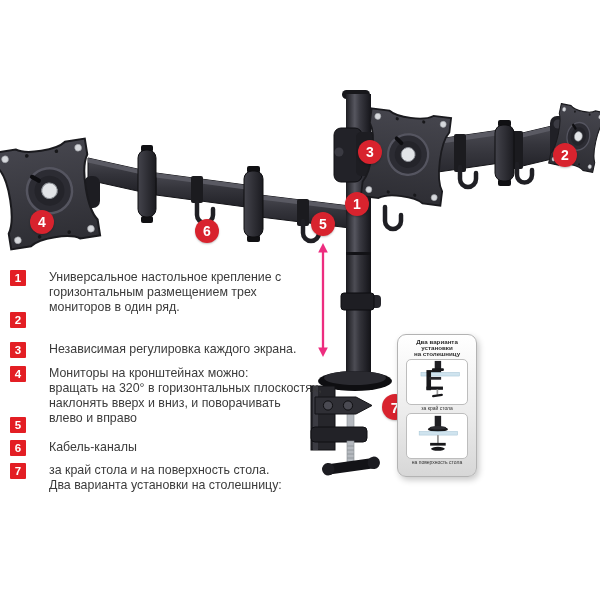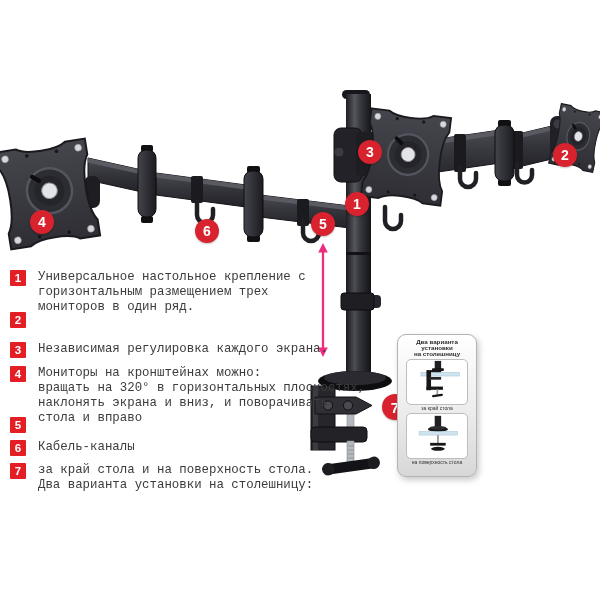--- a/index.html
+++ b/index.html
@@ -19,21 +19,21 @@
   }
   .callout.big{width:26px;height:26px;font-size:15px;}
 
   
   .feat{position:absolute;left:10px;display:flex;align-items:flex-start;}
   .fnum{
     width:16px;height:16px;background:#e31e24;color:#fff;flex:0 0 16px;
     font-weight:bold;font-size:11.5px;display:flex;align-items:center;justify-content:center;
     border-radius:1px;margin-top:0px;
   }
-  .ftext{margin-left:12px;color:#3b3b3b;font-size:12.4px;line-height:15px;white-space:nowrap;font-family:Liberation Mono, monospace;}
+  .ftext{margin-left:23px;color:#3b3b3b;font-size:12.4px;line-height:15px;white-space:nowrap;}
 
   
   .panel{
     position:absolute;left:397px;top:334px;width:80px;height:143px;
     background:linear-gradient(#ffffff,#ececec 55%,#d7d7d7);
     border:1px solid #b3b3b3;border-radius:9px;
     box-shadow:2px 3px 6px rgba(0,0,0,.22);
     box-sizing:border-box;text-align:center;
   }
   .panel-title{
@@ -207,22 +207,22 @@
     <div class="ftext">
       <div>Независимая регулировка каждого экрана.</div>
     </div>
   </div>
 
   <div class="feat" style="top:366px">
     <div class="fnum">4</div>
     <div class="ftext">
       <div>Мониторы на кронштейнах можно:</div>
       <div>вращать на 320° в горизонтальных плоскостях,</div>
-      <div>наклонять экрана и вниз, и поворачивать</div>
-      <div>стола и вправо</div>
+      <div>наклонять вверх и вниз, и поворачивать</div>
+      <div>влево и вправо</div>
     </div>
   </div>
 
   <div class="feat" style="top:417px">
     <div class="fnum">5</div>
   </div>
 
   <div class="feat" style="top:440px">
     <div class="fnum">6</div>
     <div class="ftext">

